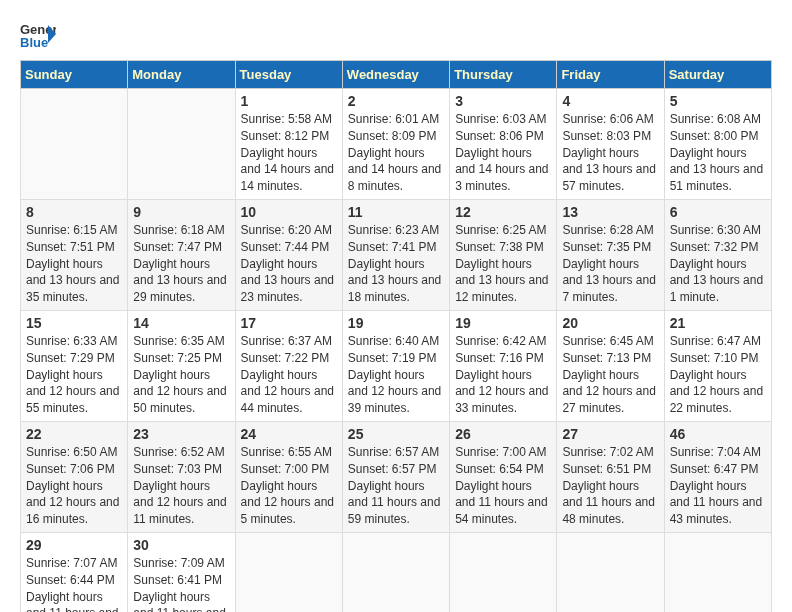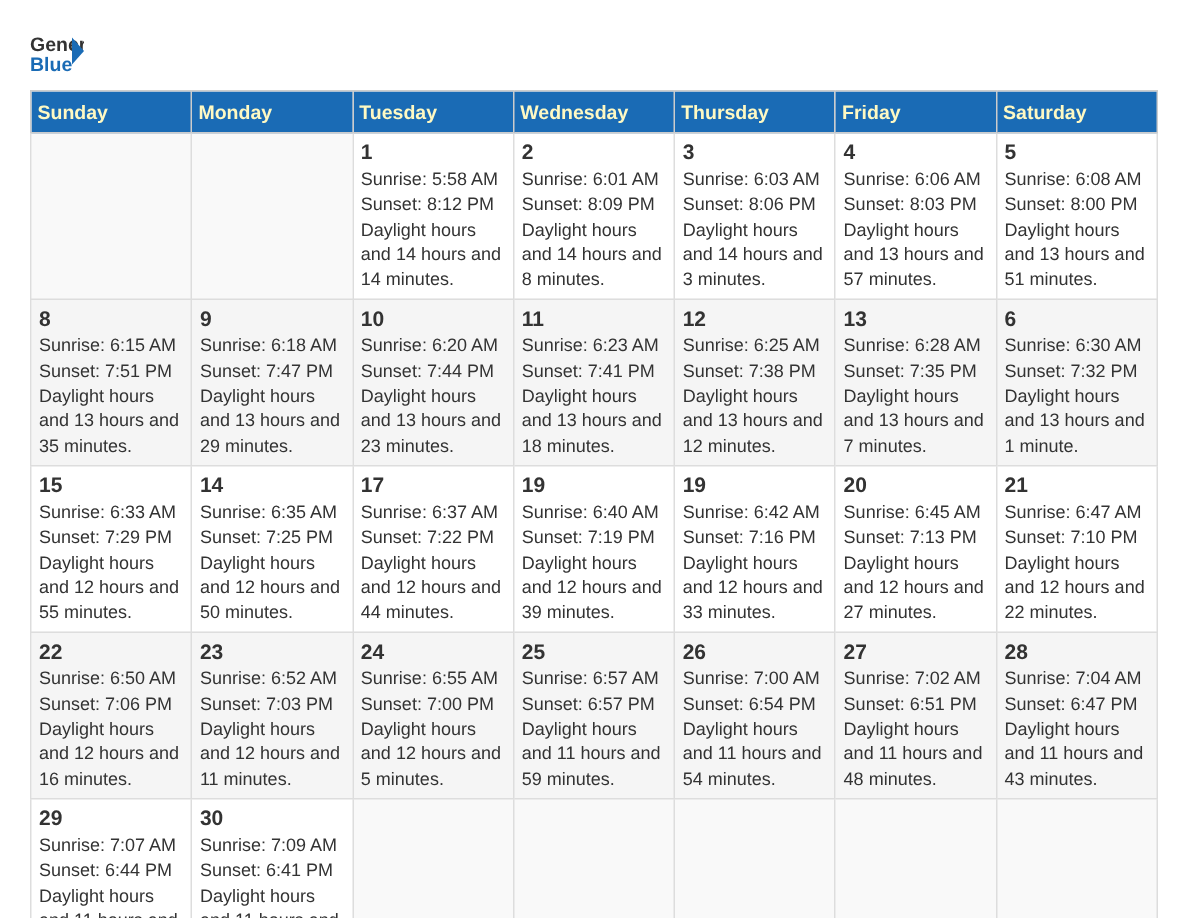--- a/index.html
+++ b/index.html
@@ -335,21 +335,21 @@
         <td>
         <span class="day-num">27</span>
         <div class="day-info">
           Sunrise: 7:02 AM<br>
           Sunset: 6:51 PM<br>
           Daylight hours<br>
           and 11 hours and 48 minutes.
         </div>
       </td>
         <td>
-        <span class="day-num">28</span>
+        <span class="day-num">46</span>
         <div class="day-info">
           Sunrise: 7:04 AM<br>
           Sunset: 6:47 PM<br>
           Daylight hours<br>
           and 11 hours and 43 minutes.
         </div>
       </td>
       </tr>
       <tr>
         <td>

